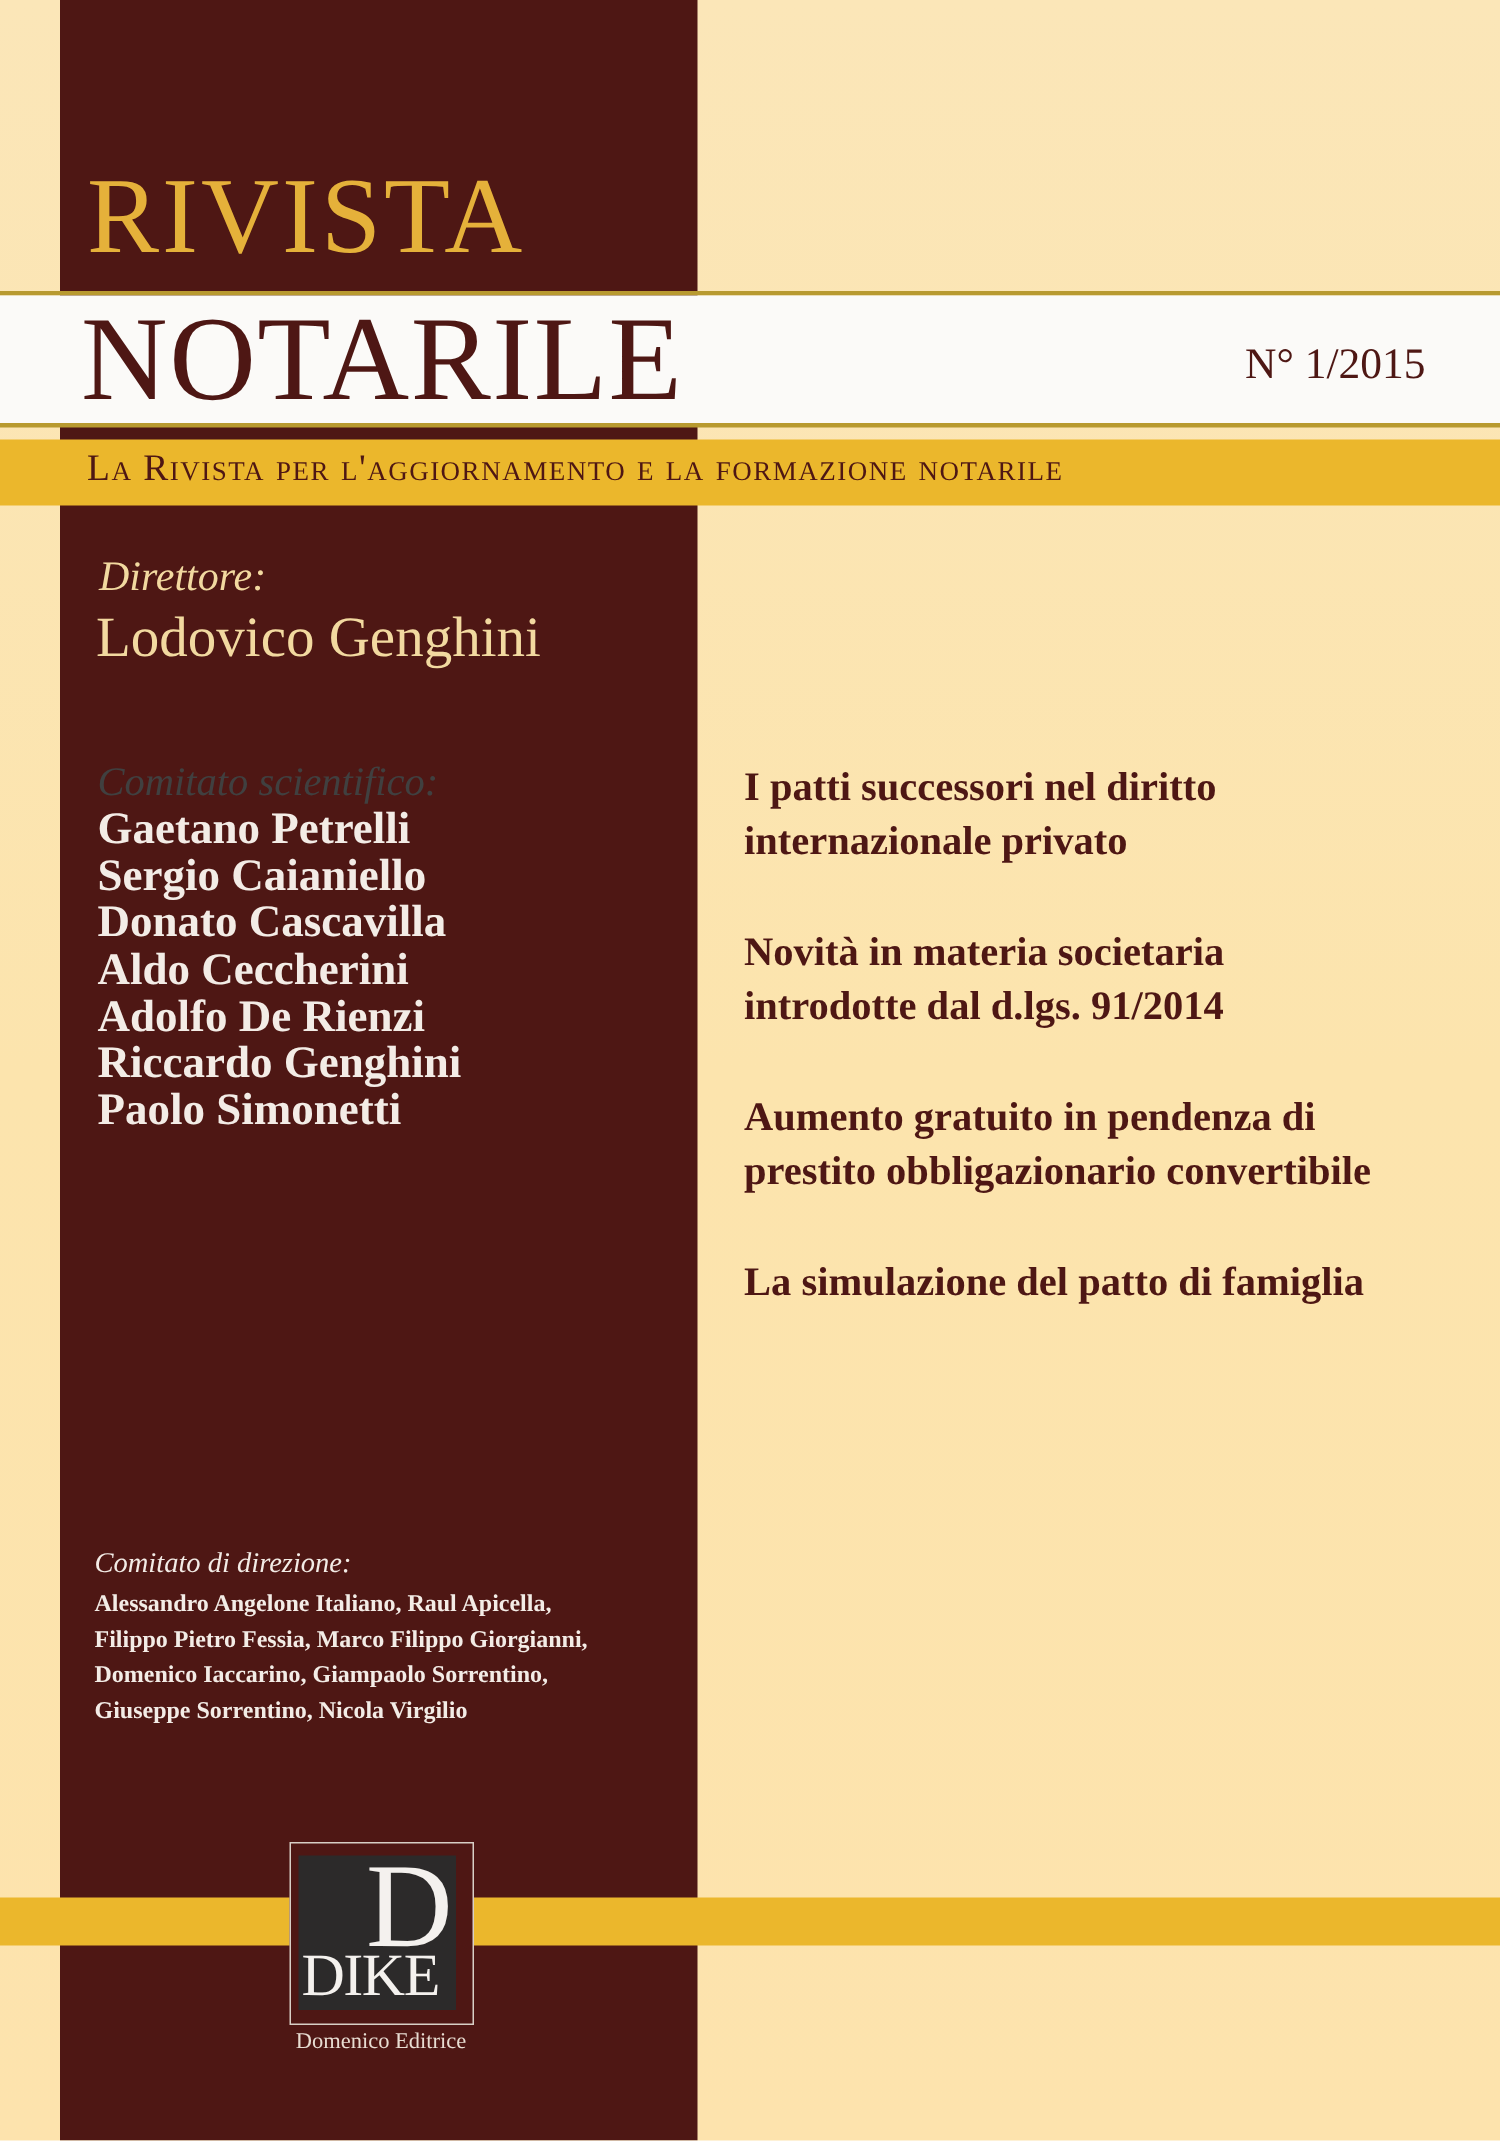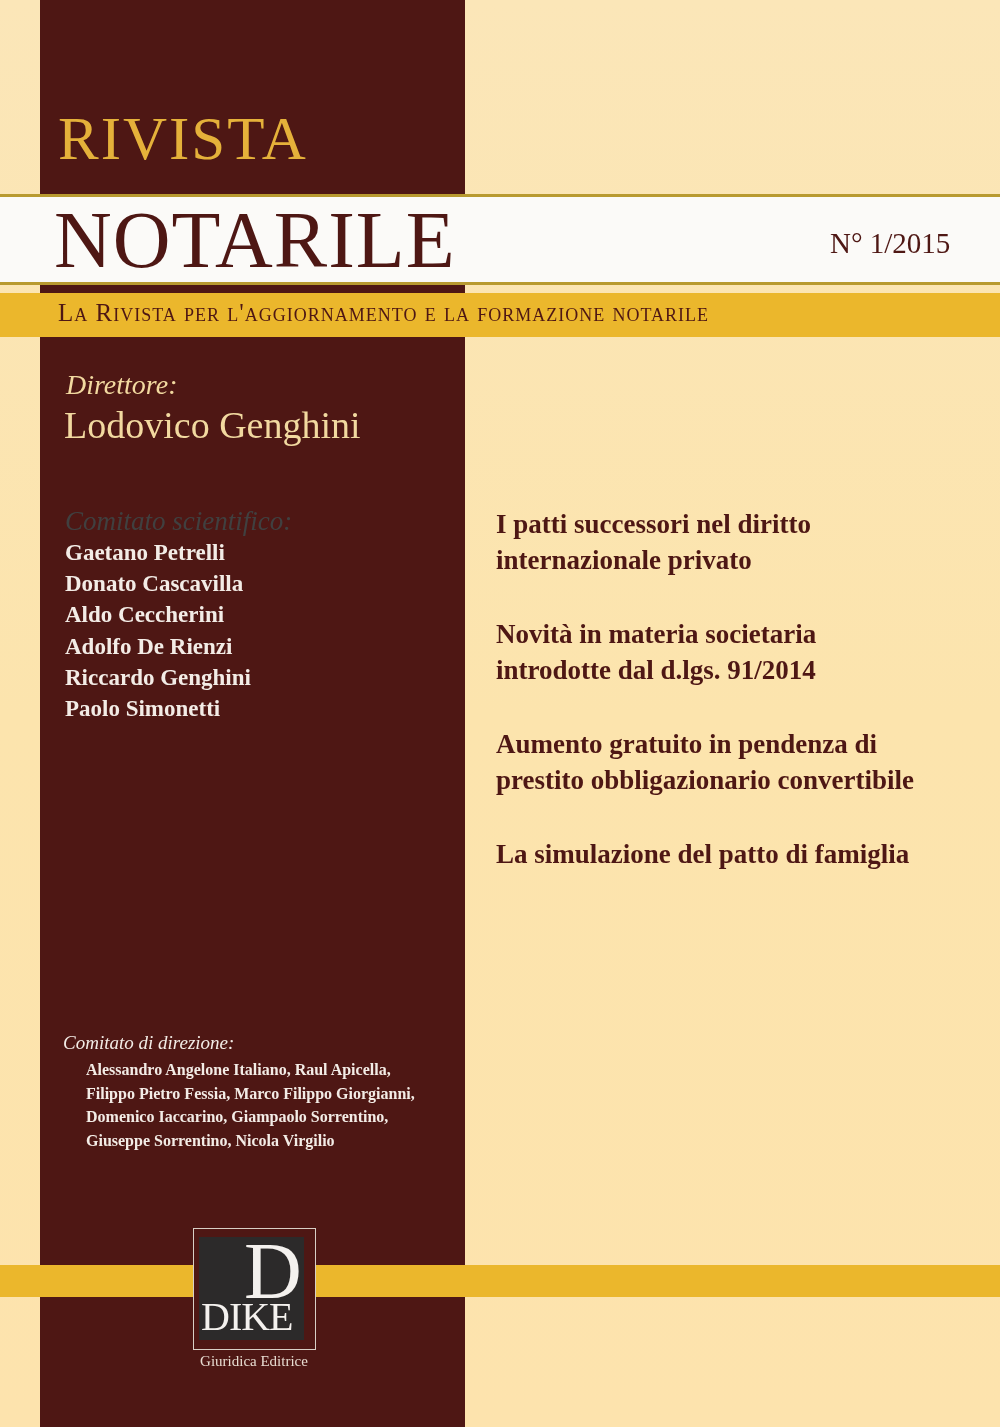--- a/index.html
+++ b/index.html
@@ -1,34 +1,34 @@
 <!DOCTYPE html>
 <html><head>
 <meta charset="utf-8">
 <style>
   html, body { margin:0; padding:0; }
   body { width:1000px; height:1427px; position:relative; overflow:hidden;
          background: linear-gradient(180deg,#fbe6b8 0%,#fce4ad 50%,#fde3ad 100%);
          font-family: "Liberation Serif", "DejaVu Serif", serif; }
   .maroon { position:absolute; left:40px; top:0; width:425px; height:1427px; background:#4e1714; }
-  .title-rivista { position:absolute; left:58px; top:108px; font-size:61px; color:#e5b13a; letter-spacing:2px; line-height:1; font-family:"Liberation Serif",serif; }
+  .title-rivista { position:absolute; left:58px; top:108px; font-size:72px; color:#e5b13a; letter-spacing:2px; line-height:1; font-family:"Liberation Serif",serif; }
   .gold-line { position:absolute; left:0; width:1000px; height:3px; background:#b89a30; }
   .white-band { position:absolute; left:0; top:197px; width:1000px; height:86px; background:#fbfaf8; }
   .title-notarile { position:absolute; left:54px; top:200px; font-size:80px; color:#4e1714; letter-spacing:1px; line-height:1; }
   .issue { position:absolute; left:830px; top:227px; font-size:29px; color:#4e1714;text-align:right; }
   .yellow-band { position:absolute; left:0; width:1000px; background:#ebb72c; }
   .subtitle { position:absolute; left:58px; top:299px; font-size:25px; color:#4e1714; letter-spacing:1px; font-variant:small-caps; white-space:nowrap; }
   .dir-label { position:absolute; left:66px; top:369px; font-size:28px; font-style:italic; color:#f2d9a0; }
   .dir-name { position:absolute; left:64px; top:403px; font-size:38px; color:#f2d9a0; }
   .cs-label { position:absolute; left:65px; top:506px; font-size:27px; font-style:italic; color:#404040; }
   .cs-list { position:absolute; left:65px; top:537px; margin:0; padding:0; list-style:none; }
-  .cs-list li { font-size:23px; font-weight:bold; color:#f3ece6; height:31.2px; line-height:31px; }
+  .cs-list li { font-size:30px; font-weight:bold; color:#f3ece6; height:31.2px; line-height:31px; }
   .cd-label { position:absolute; left:63px; top:1032px; font-size:19px; font-style:italic; color:#f3ece6; }
   .cd-names { position:absolute; left:63px; top:1058px; width:400px; margin:0; padding:0; list-style:none; }
-  .cd-names li { font-size:16px; font-weight:bold; color:#f3ece6; line-height:23.5px; white-space:nowrap;margin-left:23px; }
+  .cd-names li { font-size:16px; font-weight:bold; color:#f3ece6; line-height:23.5px; white-space:nowrap; }
   .articles { position:absolute; left:496px; top:506px; width:480px; margin:0; padding:0; list-style:none; }
   .articles li { font-size:27px; font-weight:bold; color:#4e1714; line-height:36px; margin-bottom:38px; }
   .logo-frame { position:absolute; left:193px; top:1228px; width:121px; height:120px; border:1px solid #d8cfc6; background:#4e1714; }
   .logo-inner { position:absolute; left:5px; top:8px; width:105px; height:103px; background:#2c2a2a; }
   .logo-d { position:absolute; left:45px; top:-6px; font-size:80px; color:#f4f1ee; line-height:1; }
   .logo-dike { position:absolute; left:2px; top:60px; font-size:40px; color:#f4f1ee; line-height:1; letter-spacing:-1px; }
   .logo-sub { position:absolute; left:193px; top:1353px; width:122px; text-align:center; font-size:15px; color:#e8ddd2; }
 </style>
 </head>
 <body>
@@ -46,20 +46,21 @@
 
 <div class="yellow-band" style="top:293px;height:44px"></div>
 <div class="subtitle">La Rivista per l'aggiornamento e la formazione notarile</div>
 
 <div class="dir-label">Direttore:</div>
 <div class="dir-name">Lodovico Genghini</div>
 
 <div class="cs-label">Comitato scientifico:</div>
 <ul class="cs-list">
   <li>Gaetano Petrelli</li>
+  <li>Sergio Caianiello</li>
   <li>Donato Cascavilla</li>
   <li>Aldo Ceccherini</li>
   <li>Adolfo De Rienzi</li>
   <li>Riccardo Genghini</li>
   <li>Paolo Simonetti</li>
 </ul>
 
 <ul class="articles">
   <li style="width:370px">I patti successori nel diritto internazionale privato</li>
   <li style="width:390px">Novità in materia societaria introdotte dal d.lgs. 91/2014</li>
@@ -76,13 +77,13 @@
 </ul>
 
 <div class="yellow-band" style="top:1265px;height:32px"></div>
 
 <div class="logo-frame">
   <div class="logo-inner">
     <div class="logo-d">D</div>
     <div class="logo-dike">DIKE</div>
   </div>
 </div>
-<div class="logo-sub">Giuridica Editrice</div>
+<div class="logo-sub">Domenico Editrice</div>
 
 </body></html>

